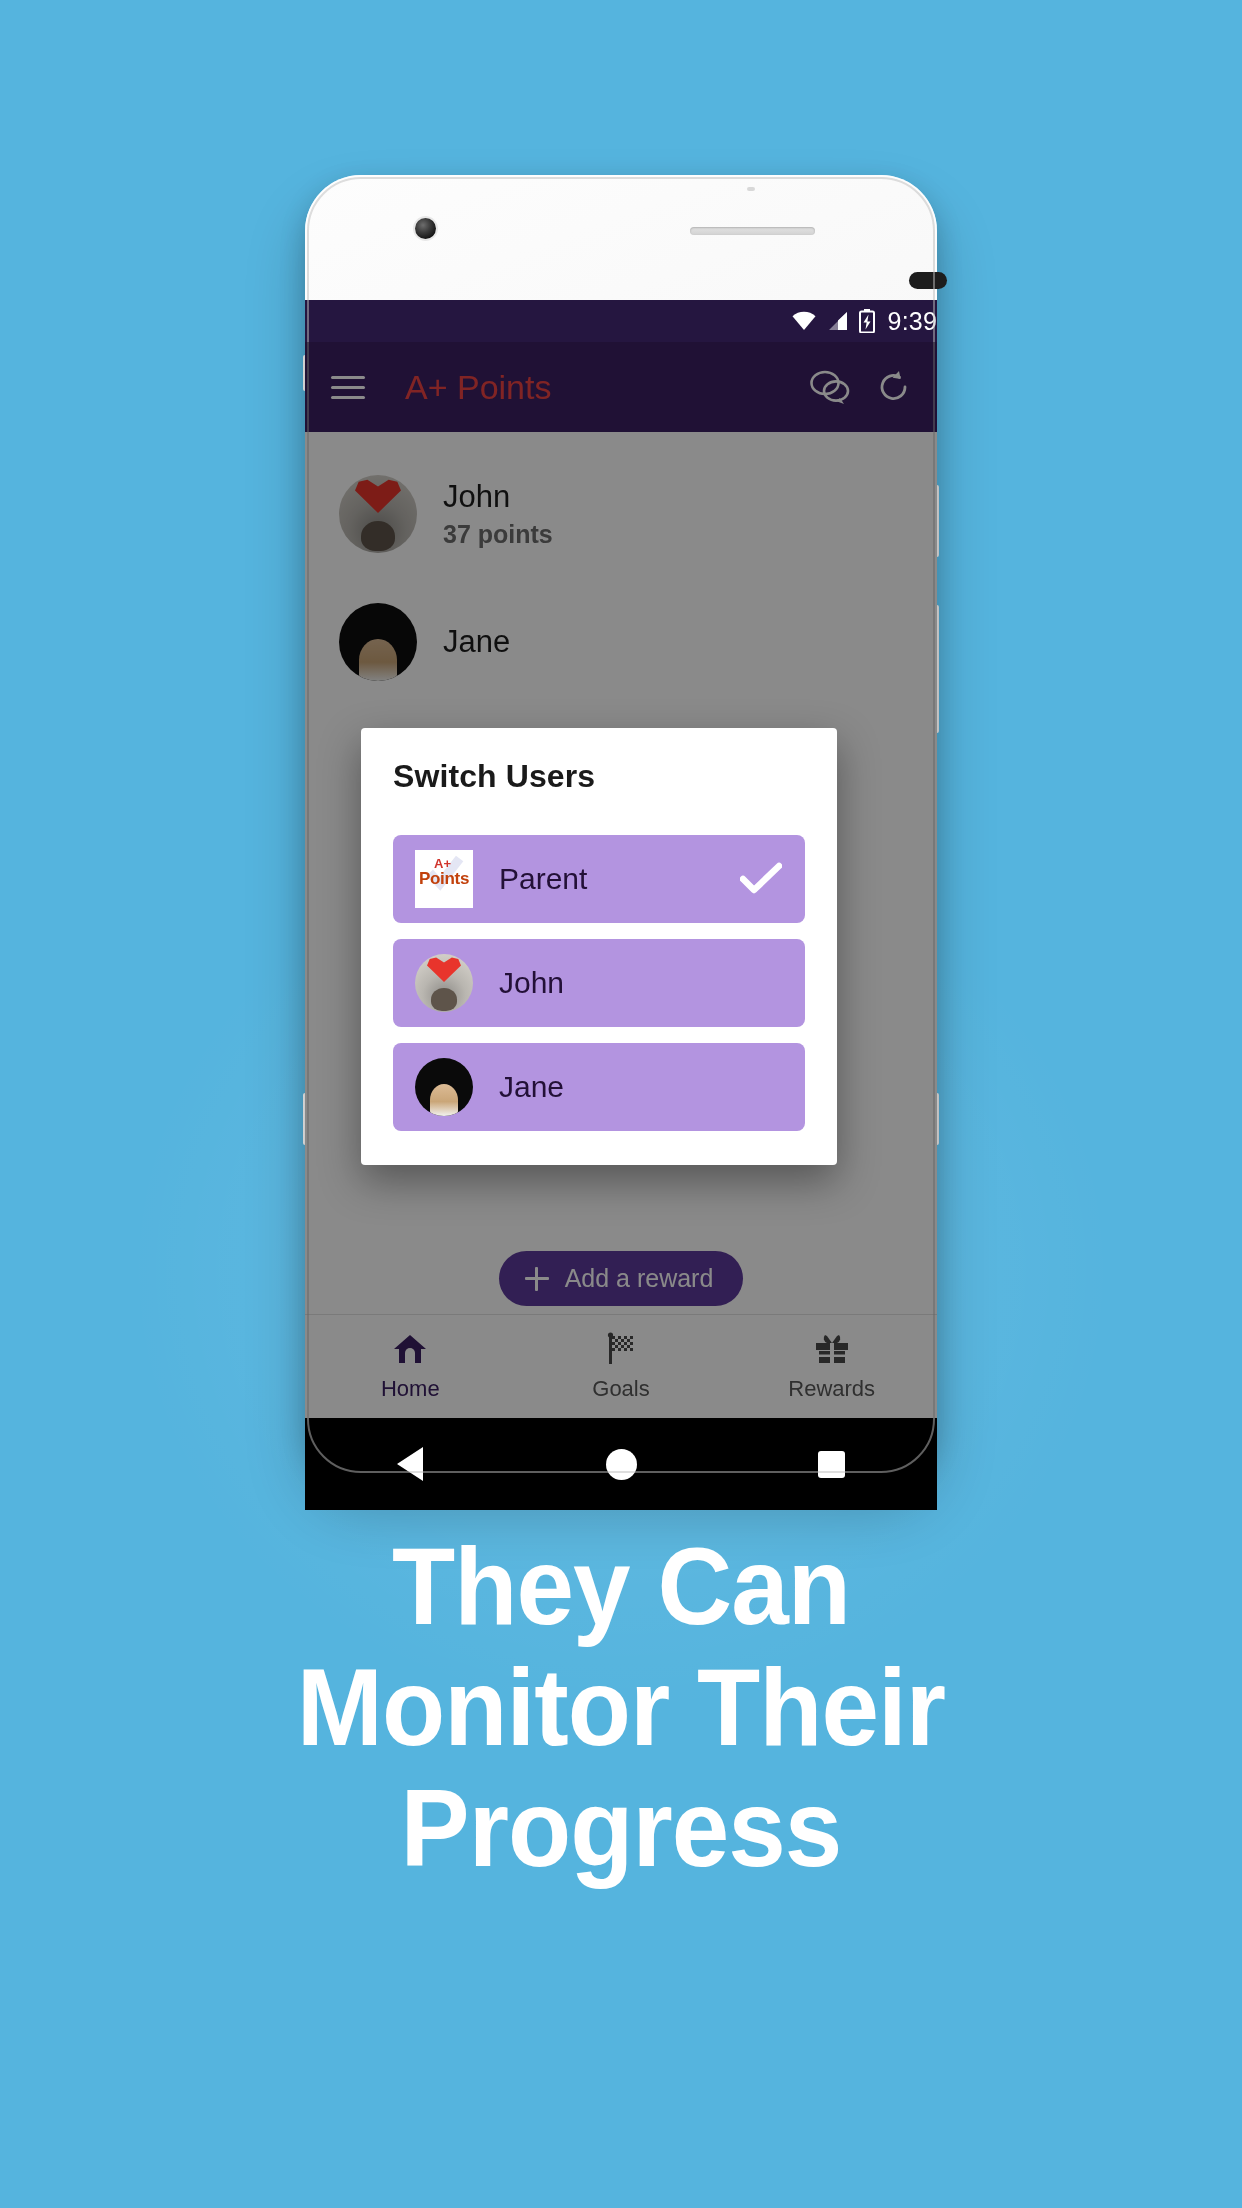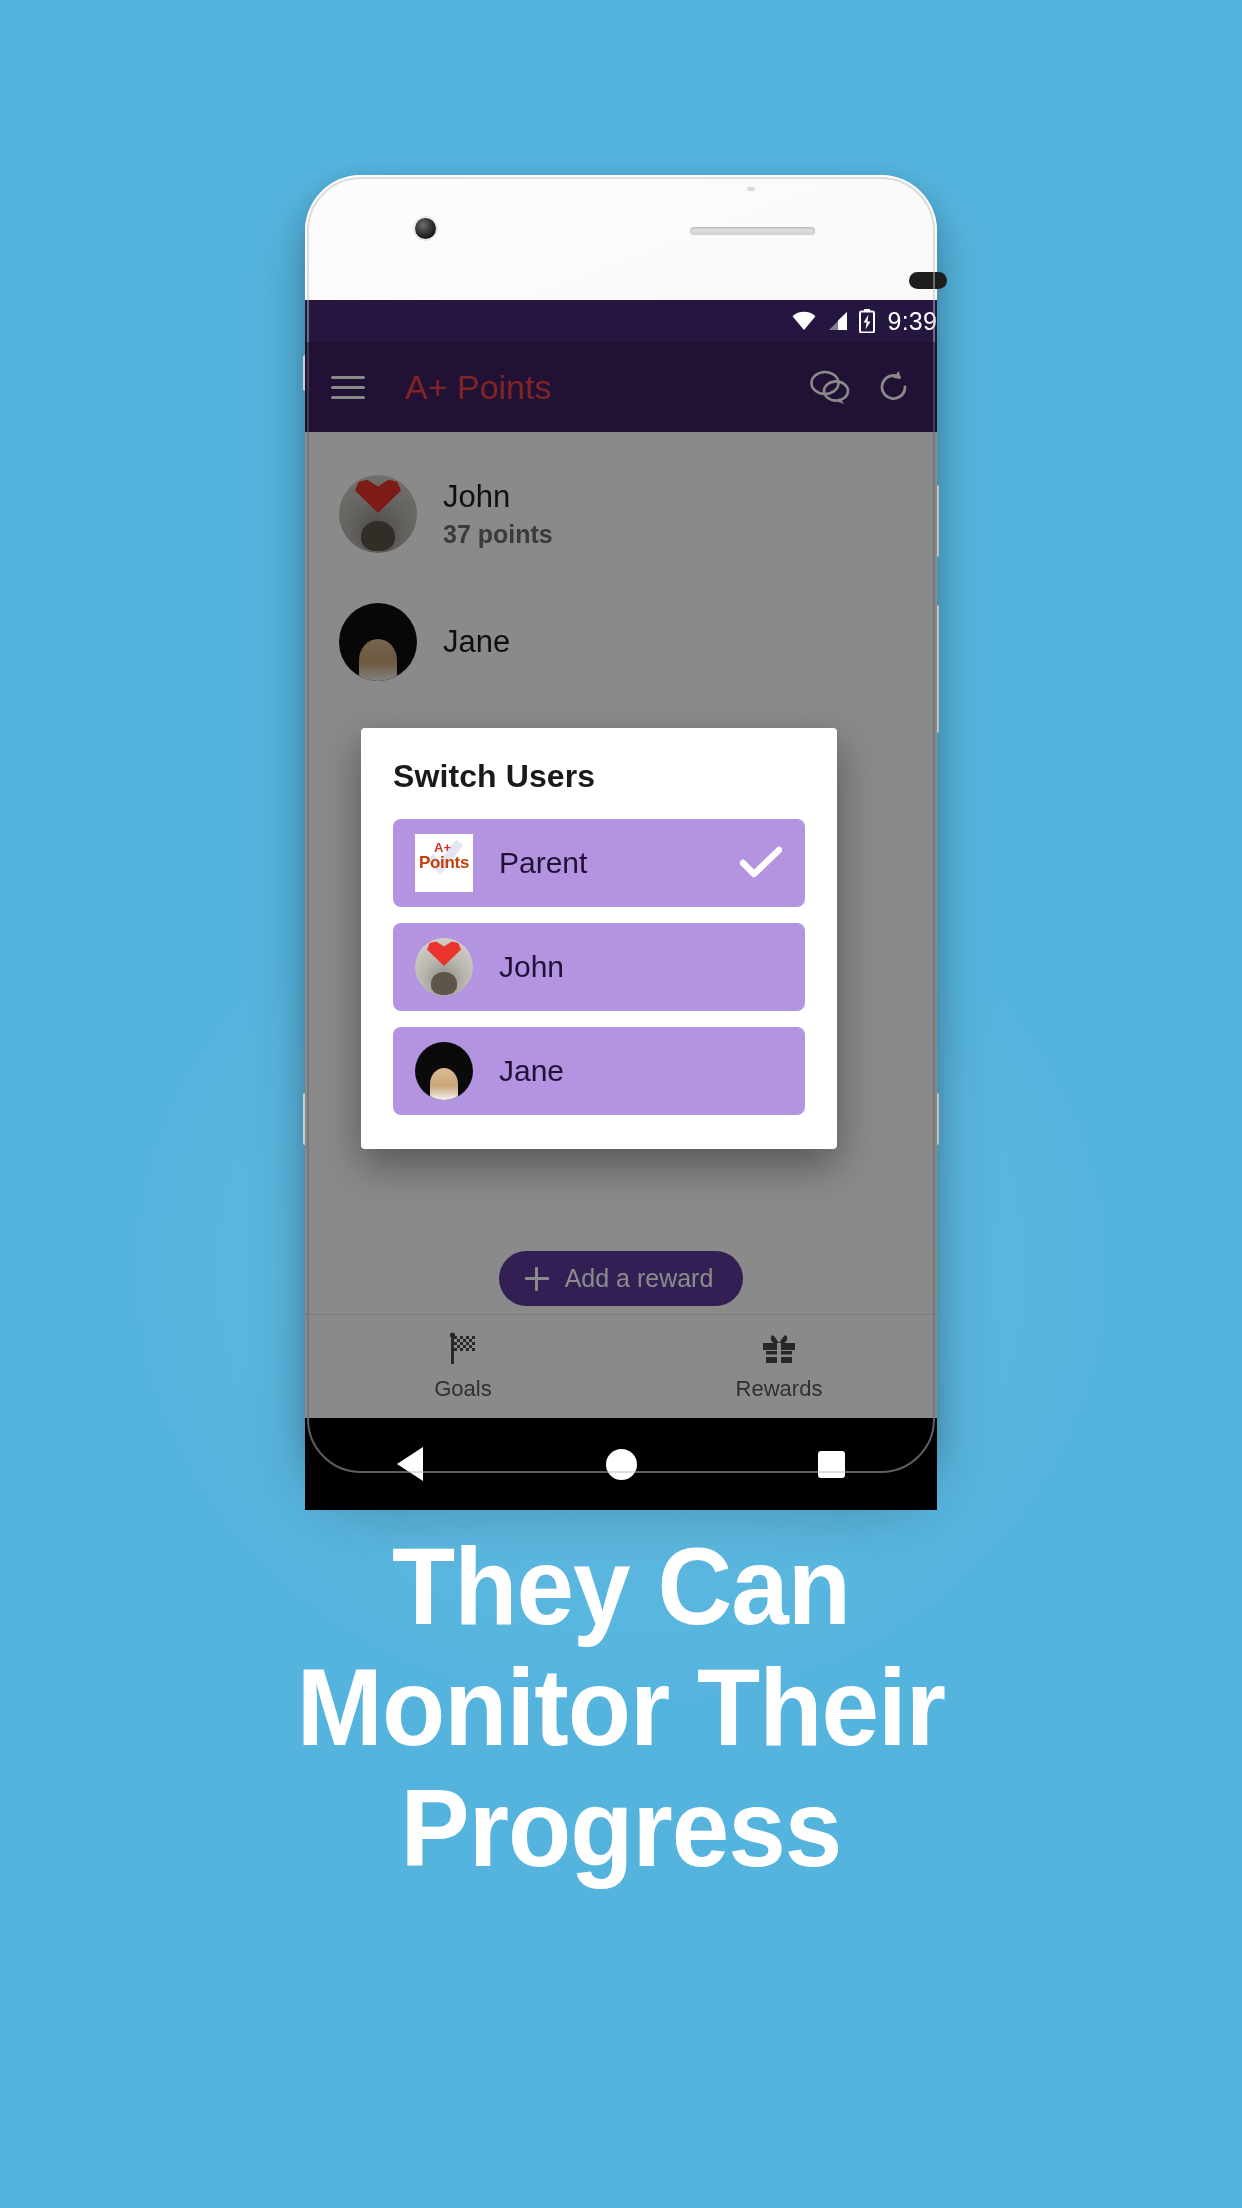--- a/index.html
+++ b/index.html
@@ -293,21 +293,21 @@
     background: #ffffff;
     border-radius: 4px;
     box-shadow: 0 16px 40px rgba(0,0,0,0.38);
     z-index: 10;
     padding: 30px 32px 34px 32px;
   }
   .dialog-title {
     font-size: 32px;
     font-weight: bold;
     color: #1a1a1a;
-    margin-bottom: 24px;
+    margin-bottom: 40px;
     letter-spacing: 0.1px;
   }
   .switch-row {
     display: flex;
     align-items: center;
     background: #b394e0;
     border-radius: 8px;
     height: 88px;
     padding: 0 22px;
     margin-bottom: 16px;
@@ -496,20 +496,29 @@
 
       <div class="add-row">
         <button class="pill">
           <span class="plus"></span>
           <span>Add a reward</span>
         </button>
       </div>
     </div>
 
     <div class="bottomnav">
+      <div class="navitem active">
+        <span>
+          <svg width="36" height="34" viewBox="0 0 36 34">
+            <path d="M18 3 L34 17 L29 17 L29 31 L7 31 L7 17 L2 17 Z" fill="#3b2063"></path>
+            <path d="M13 31 L13 21 A5 5 0 0 1 23 21 L23 31 Z" fill="#ffffff"></path>
+          </svg>
+        </span>
+        <span class="navlabel">Home</span>
+      </div>
       <div class="navitem">
         <span>
           <svg width="36" height="34" viewBox="0 0 36 34">
             <rect x="6" y="2" width="3" height="30" fill="#4b4b4b"></rect>
             <circle cx="7.5" cy="3" r="2.6" fill="#4b4b4b"></circle>
             <rect x="9" y="4" width="21" height="15" fill="#4b4b4b"></rect>
             <rect x="12" y="4" width="3" height="3" fill="#ffffff"></rect>
             <rect x="18" y="4" width="3" height="3" fill="#ffffff"></rect>
             <rect x="24" y="4" width="3" height="3" fill="#ffffff"></rect>
             <rect x="9" y="7" width="3" height="3" fill="#ffffff"></rect>

